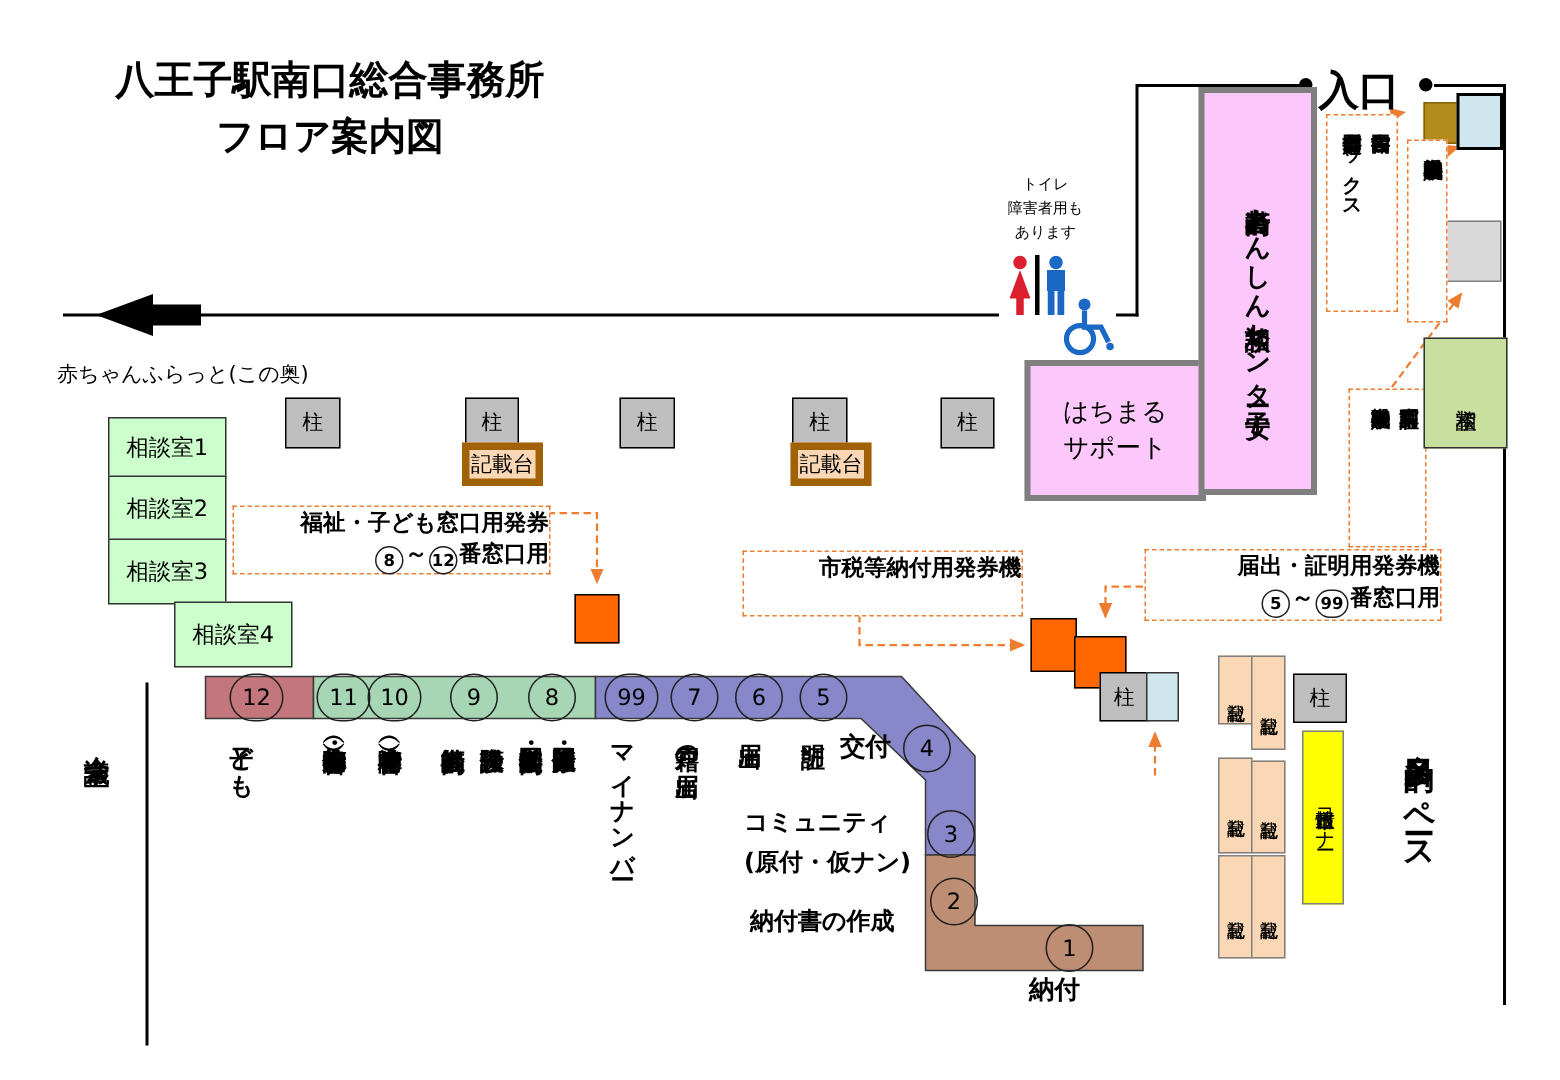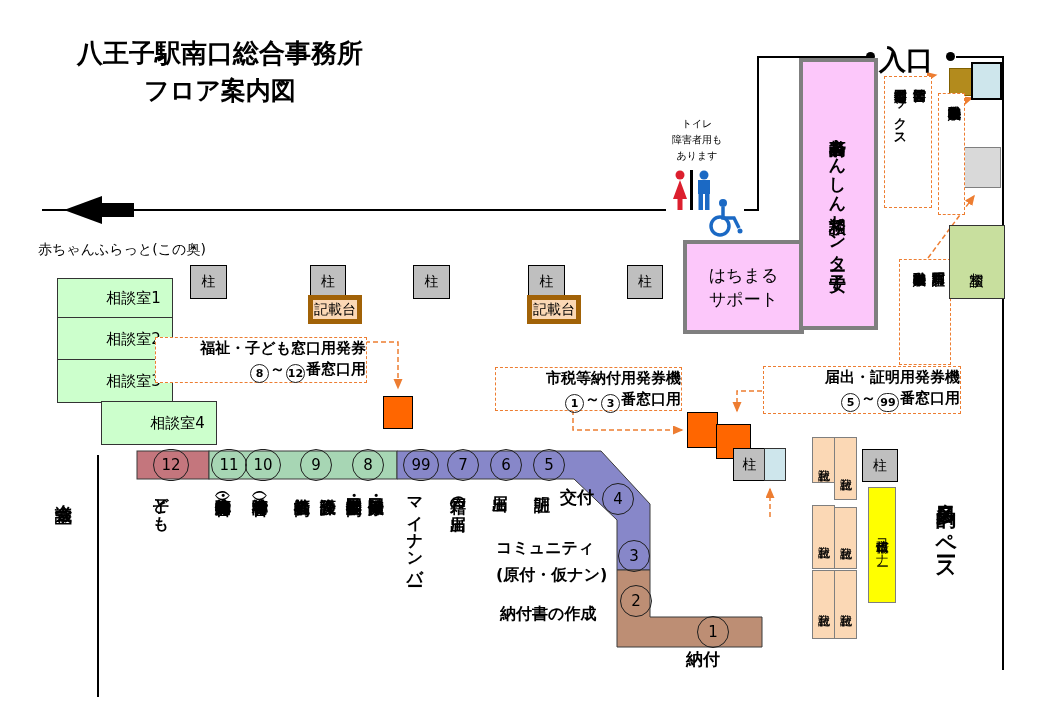--- a/index.html
+++ b/index.html
@@ -7,21 +7,21 @@
   .abs{position:absolute;}
   .hline{position:absolute;background:#000;height:2px;}
   .vline{position:absolute;background:#000;width:2px;}
   .dot{position:absolute;width:9px;height:9px;border-radius:50%;background:#000;}
   .pre{white-space:pre-line;}
   .vtext{writing-mode:vertical-rl;text-orientation:mixed;}
   .center{display:flex;align-items:center;justify-content:center;text-align:center;}
   .pillar{position:absolute;background:#BFBFBF;border:1px solid #000;font-size:14px;}
   .kdesk-s{position:absolute;background:#FBD8B5;border:5px solid #a16207;font-size:14px;}
   .kdesk-v{position:absolute;background:#FBD8B5;border:1px solid #7F7F7F;font-size:12px;line-height:13px;}
-  .room-l{position:absolute;left:57px;width:77px;background:#CCFFCC;border:1px solid #333;font-size:15px;padding-left:37px;}
+  .room-l{position:absolute;left:72px;width:77px;background:#CCFFCC;border:1px solid #333;font-size:15px;}
   .dashed{position:absolute;background:#fff;border:1.5px dashed #ED7D31;}
   .tlab{font-weight:bold;font-size:15px;text-align:right;line-height:21px;}
   .circ{display:inline-flex;align-items:center;justify-content:center;width:17px;height:17px;border:1px solid #1f1f1f;border-radius:50%;font-size:11px;font-weight:bold;vertical-align:-3px;margin:0 1px;}
   .circ.w{width:20px;border-radius:10px;}
   .cnum{position:absolute;width:30px;height:30px;border:1.4px solid #1f1f1f;border-radius:50%;display:flex;align-items:center;justify-content:center;font-size:15px;background:transparent;}
   .cnum.wide{width:34px;border-radius:17px;}
   .vlabel{position:absolute;writing-mode:vertical-rl;text-orientation:mixed;font-size:16px;font-weight:bold;line-height:22px;top:486px;}
   .pinkbox{position:absolute;background:#FCC7FA;border:4px solid #7F7F7F;}
   .mach{position:absolute;}
   svg{position:absolute;left:0;top:0;}
@@ -131,21 +131,20 @@
 自動販売機</div>
 
   <div class="abs center vtext" style="left:949px;top:225px;width:54px;height:72px;background:#C8DF9E;border:1px solid #333;font-size:14px;">相談室</div>
 
   <div class="dashed tlab" style="left:155px;top:337px;width:210px;height:44px;">
     <div>福祉・子ども窓口用発券</div>
     <div><span class="circ">8</span><span>～</span><span class="circ">12</span><span>番窓口用</span></div>
   </div>
   <div class="dashed tlab" style="left:495px;top:367px;width:185px;height:42px;">
     <div>市税等納付用発券機</div>
-    <div><span class="circ">1</span><span>～</span><span class="circ">3</span><span>番窓口用</span></div>
   </div>
   <div class="dashed tlab" style="left:763px;top:366px;width:196px;height:46px;">
     <div>届出・証明用発券機</div>
     <div><span class="circ">5</span><span>～</span><span class="circ w">99</span><span>番窓口用</span></div>
   </div>
 
   <div class="mach" style="left:383px;top:396px;width:28px;height:31px;background:#FF6600;border:1px solid #000;"></div>
   <div class="mach" style="left:687px;top:412px;width:29px;height:34px;background:#FF6600;border:1px solid #000;"></div>
   <div class="mach" style="left:716px;top:424px;width:33px;height:33px;background:#FF6600;border:1px solid #000;"></div>
 

